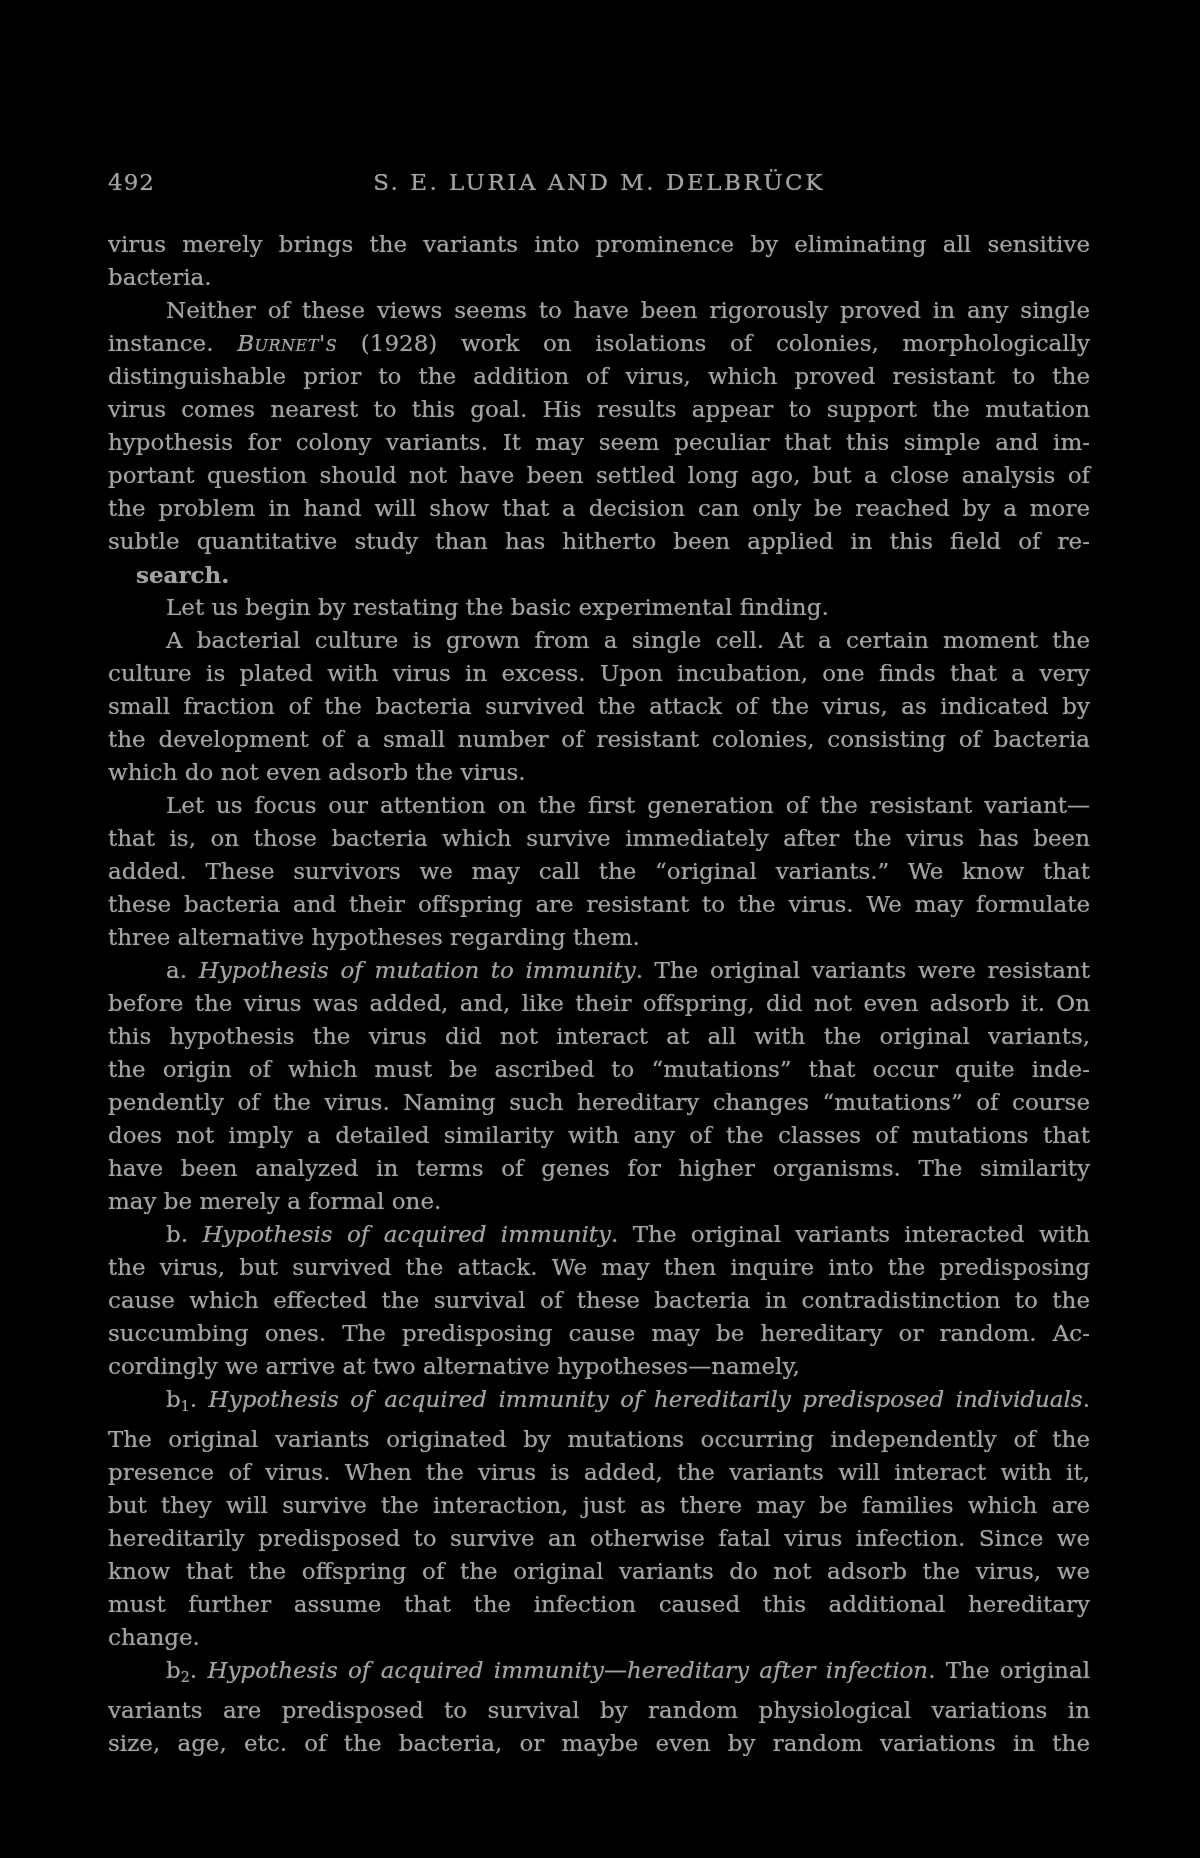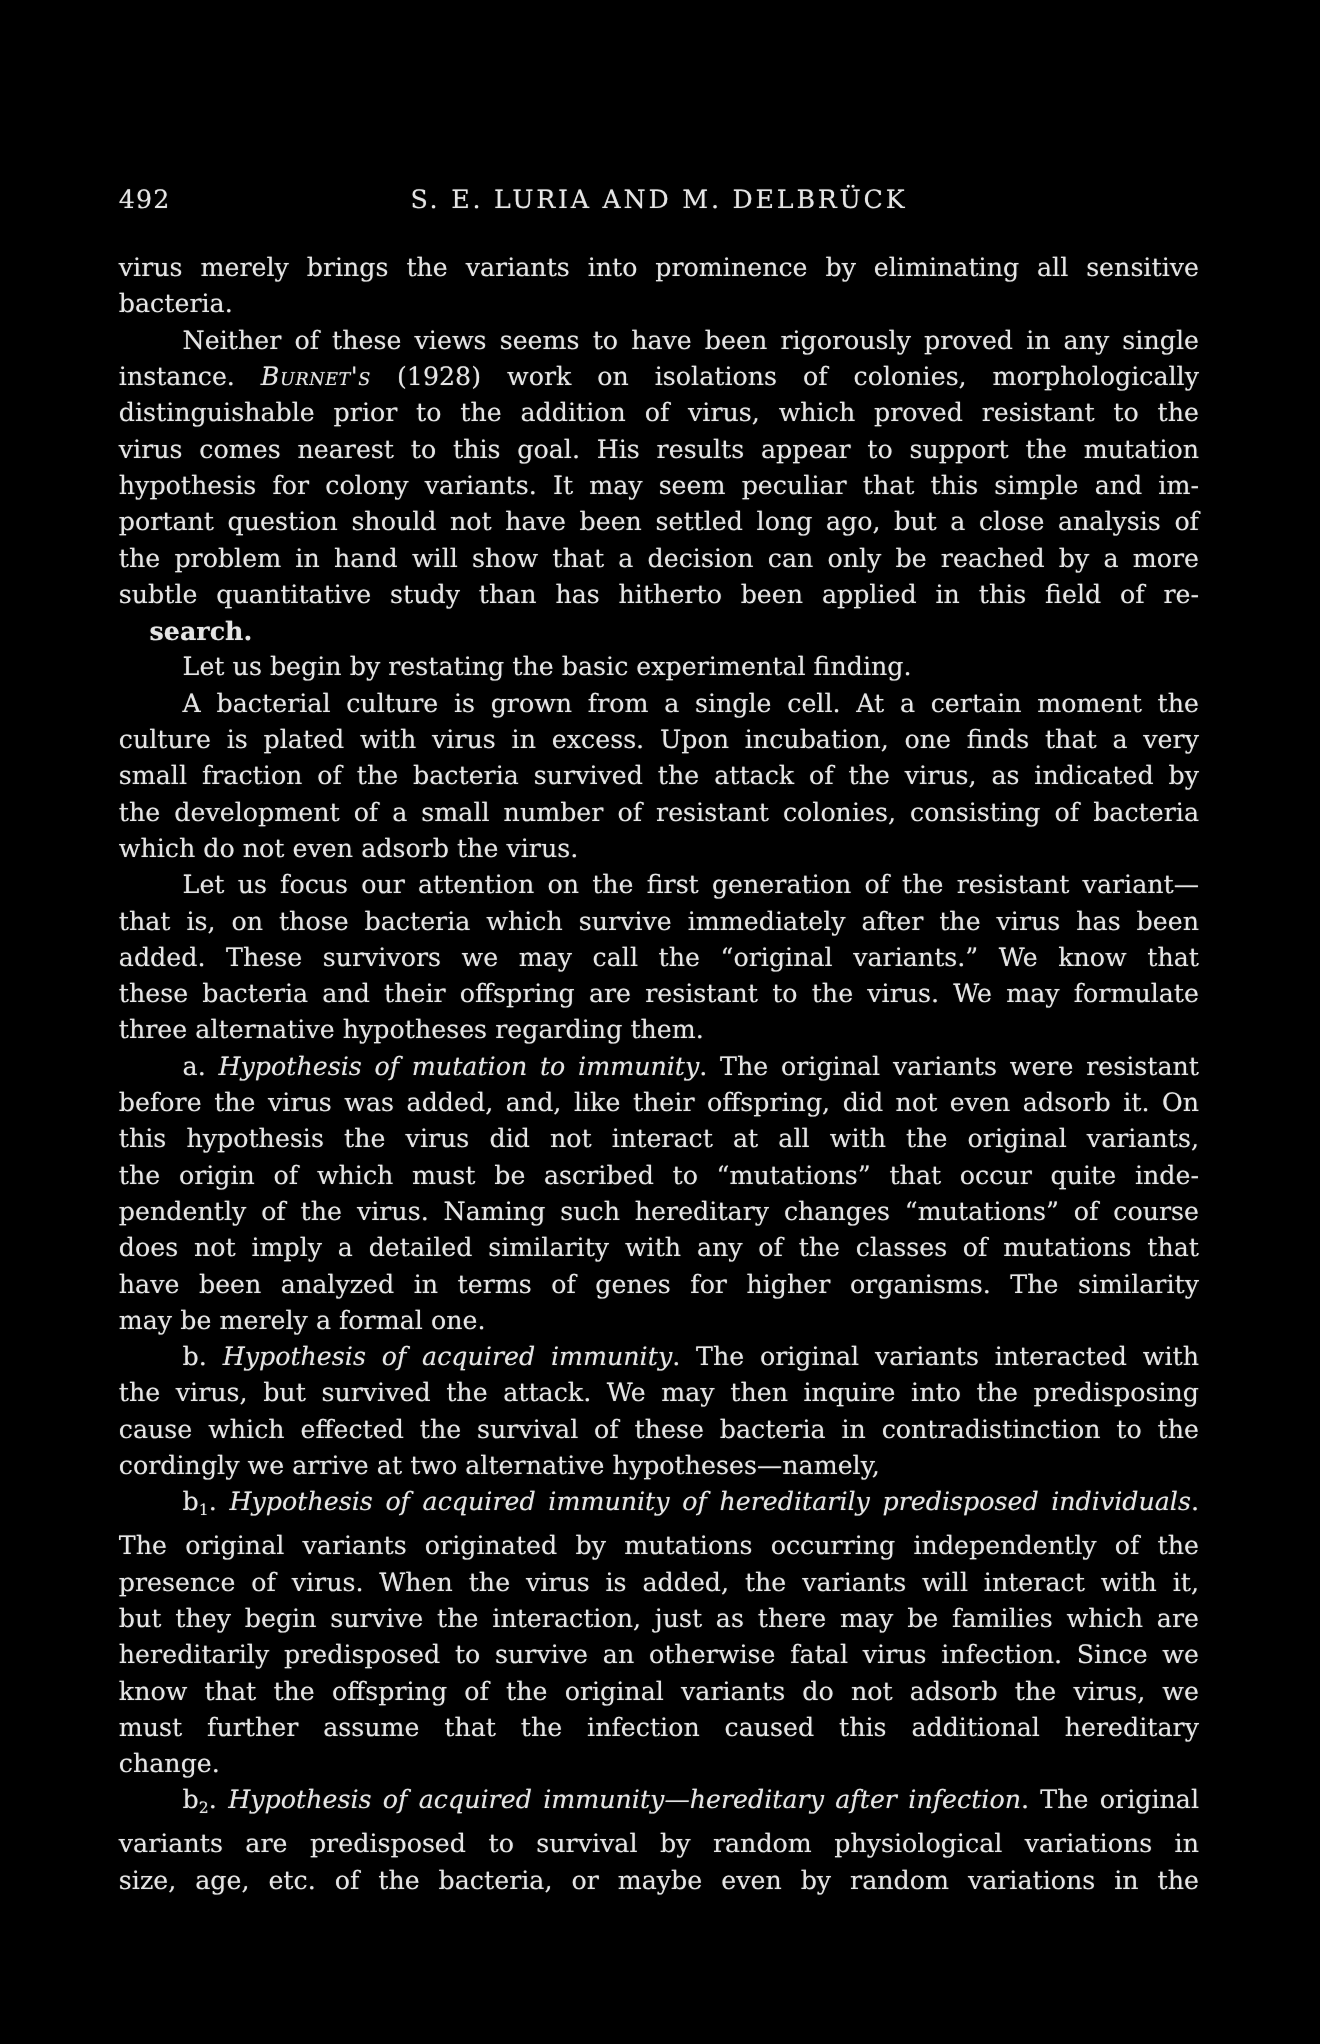--- a/index.html
+++ b/index.html
@@ -57,21 +57,21 @@
     text-align-last: justify;
   }
   .seg-roman   { font-style: normal; }
   .seg-italic  { font-style: italic; }
   .seg-smallcaps { font-variant: small-caps; letter-spacing: 0.5px; font-style: italic; }
   .seg-subscript { font-size: 0.62em; vertical-align: -0.28em; }
 </style>
 </head>
 <body>
 
-<div class="page" style="background: rgb(0, 0, 0); color: #e5e5e5;">
+<div class="page" style="background: rgb(0, 0, 0); color: #a3a3a3;">
   <header class="page-header">
     <span class="page-number">492</span>
     <span class="running-title">S. E. LURIA AND M. DELBRÜCK</span>
   </header>
   <main class="page-body">
       <div class="line just"><span class="seg-roman">virus merely brings the variants into prominence by eliminating all sensitive</span></div>
       <div class="line"><span class="seg-roman">bacteria.</span></div>
       <div class="line just" style="padding-left: 58px;"><span class="seg-roman">Neither of these views seems to have been rigorously proved in any single</span></div>
       <div class="line just"><span class="seg-roman">instance. </span><span class="seg-smallcaps">Burnet's</span><span class="seg-roman"> (1928) work on isolations of colonies, morphologically</span></div>
       <div class="line just"><span class="seg-roman">distinguishable prior to the addition of virus, which proved resistant to the</span></div>
@@ -96,25 +96,26 @@
       <div class="line just"><span class="seg-roman">before the virus was added, and, like their offspring, did not even adsorb it. On</span></div>
       <div class="line just"><span class="seg-roman">this hypothesis the virus did not interact at all with the original variants,</span></div>
       <div class="line just"><span class="seg-roman">the origin of which must be ascribed to “mutations” that occur quite inde-</span></div>
       <div class="line just"><span class="seg-roman">pendently of the virus. Naming such hereditary changes “mutations” of course</span></div>
       <div class="line just"><span class="seg-roman">does not imply a detailed similarity with any of the classes of mutations that</span></div>
       <div class="line just"><span class="seg-roman">have been analyzed in terms of genes for higher organisms. The similarity</span></div>
       <div class="line"><span class="seg-roman">may be merely a formal one.</span></div>
       <div class="line just" style="padding-left: 58px;"><span class="seg-roman">b. </span><span class="seg-italic">Hypothesis of acquired immunity</span><span class="seg-roman">. The original variants interacted with</span></div>
       <div class="line just"><span class="seg-roman">the virus, but survived the attack. We may then inquire into the predisposing</span></div>
       <div class="line just"><span class="seg-roman">cause which effected the survival of these bacteria in contradistinction to the</span></div>
+      <div class="line just"><span class="seg-roman">succumbing ones. The predisposing cause may be hereditary or random. Ac-</span></div>
       <div class="line"><span class="seg-roman">cordingly we arrive at two alternative hypotheses—namely,</span></div>
       <div class="line just" style="padding-left: 58px;"><span class="seg-roman">b</span><span class="seg-subscript">1</span><span class="seg-roman">. </span><span class="seg-italic">Hypothesis of acquired immunity of hereditarily predisposed individuals</span><span class="seg-roman">.</span></div>
       <div class="line just"><span class="seg-roman">The original variants originated by mutations occurring independently of the</span></div>
       <div class="line just"><span class="seg-roman">presence of virus. When the virus is added, the variants will interact with it,</span></div>
-      <div class="line just"><span class="seg-roman">but they begin survive the interaction, just as there may be families which are</span></div>
+      <div class="line just"><span class="seg-roman">but they will survive the interaction, just as there may be families which are</span></div>
       <div class="line just"><span class="seg-roman">hereditarily predisposed to survive an otherwise fatal virus infection. Since we</span></div>
       <div class="line just"><span class="seg-roman">know that the offspring of the original variants do not adsorb the virus, we</span></div>
       <div class="line just"><span class="seg-roman">must further assume that the infection caused this additional hereditary</span></div>
       <div class="line"><span class="seg-roman">change.</span></div>
       <div class="line just" style="padding-left: 58px;"><span class="seg-roman">b</span><span class="seg-subscript">2</span><span class="seg-roman">. </span><span class="seg-italic">Hypothesis of acquired immunity—hereditary after infection</span><span class="seg-roman">. The original</span></div>
       <div class="line just"><span class="seg-roman">variants are predisposed to survival by random physiological variations in</span></div>
       <div class="line just"><span class="seg-roman">size, age, etc. of the bacteria, or maybe even by random variations in the</span></div>
     </main>
 </div>
 

